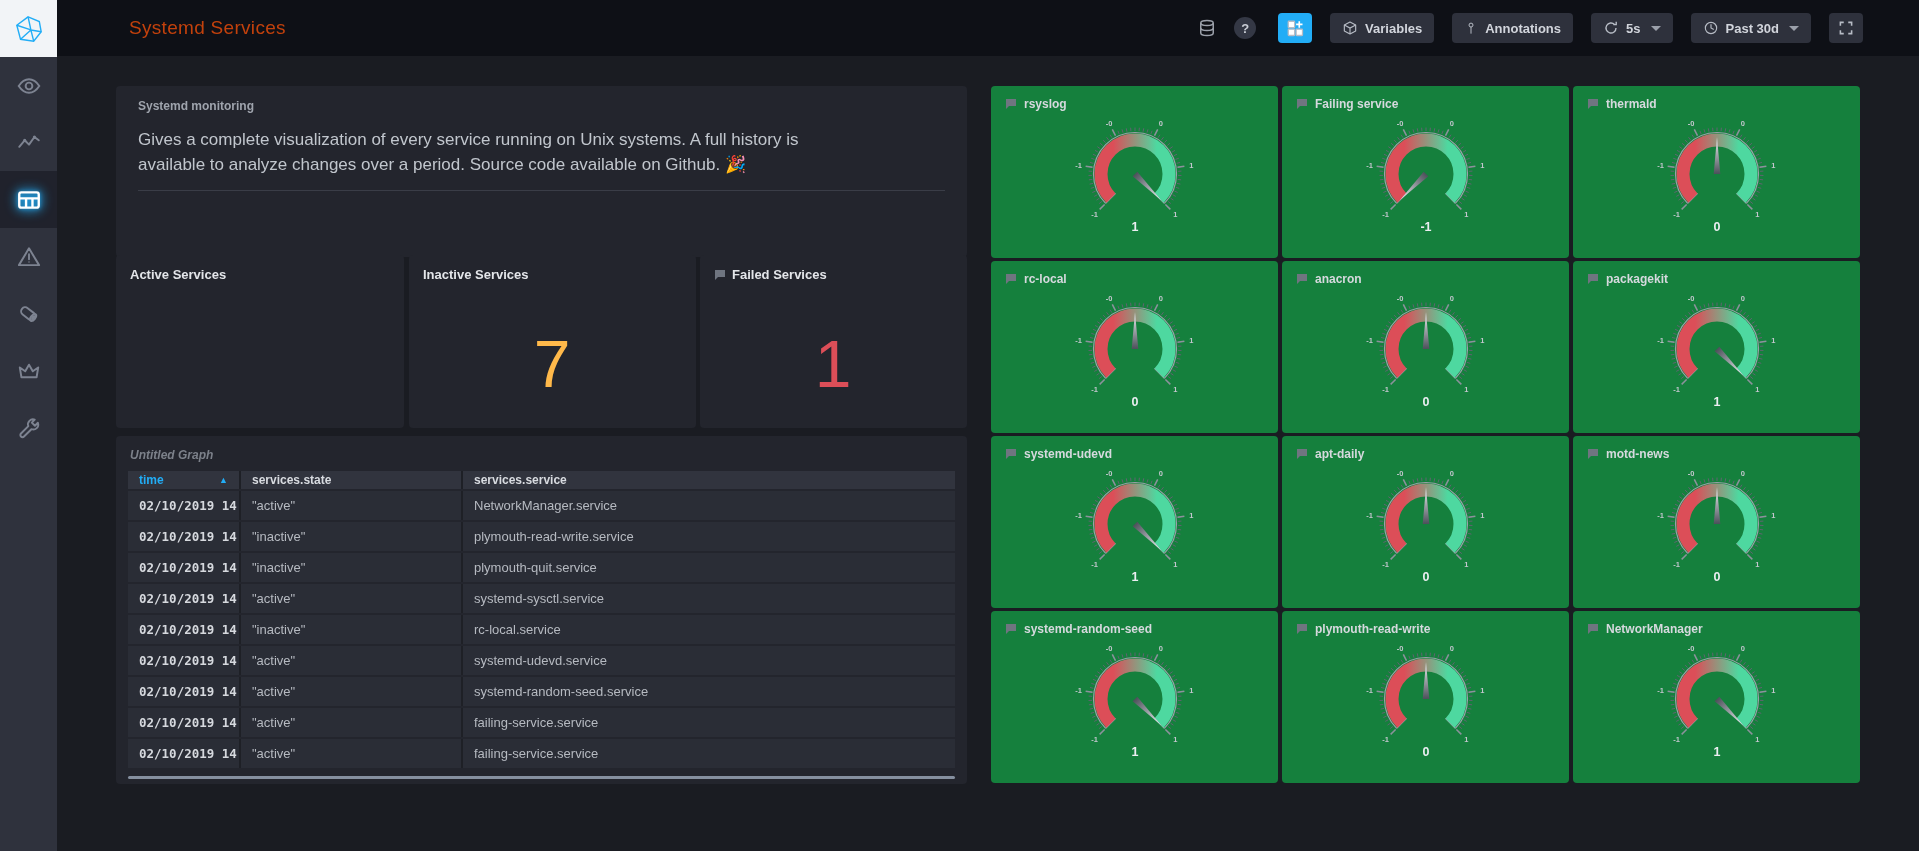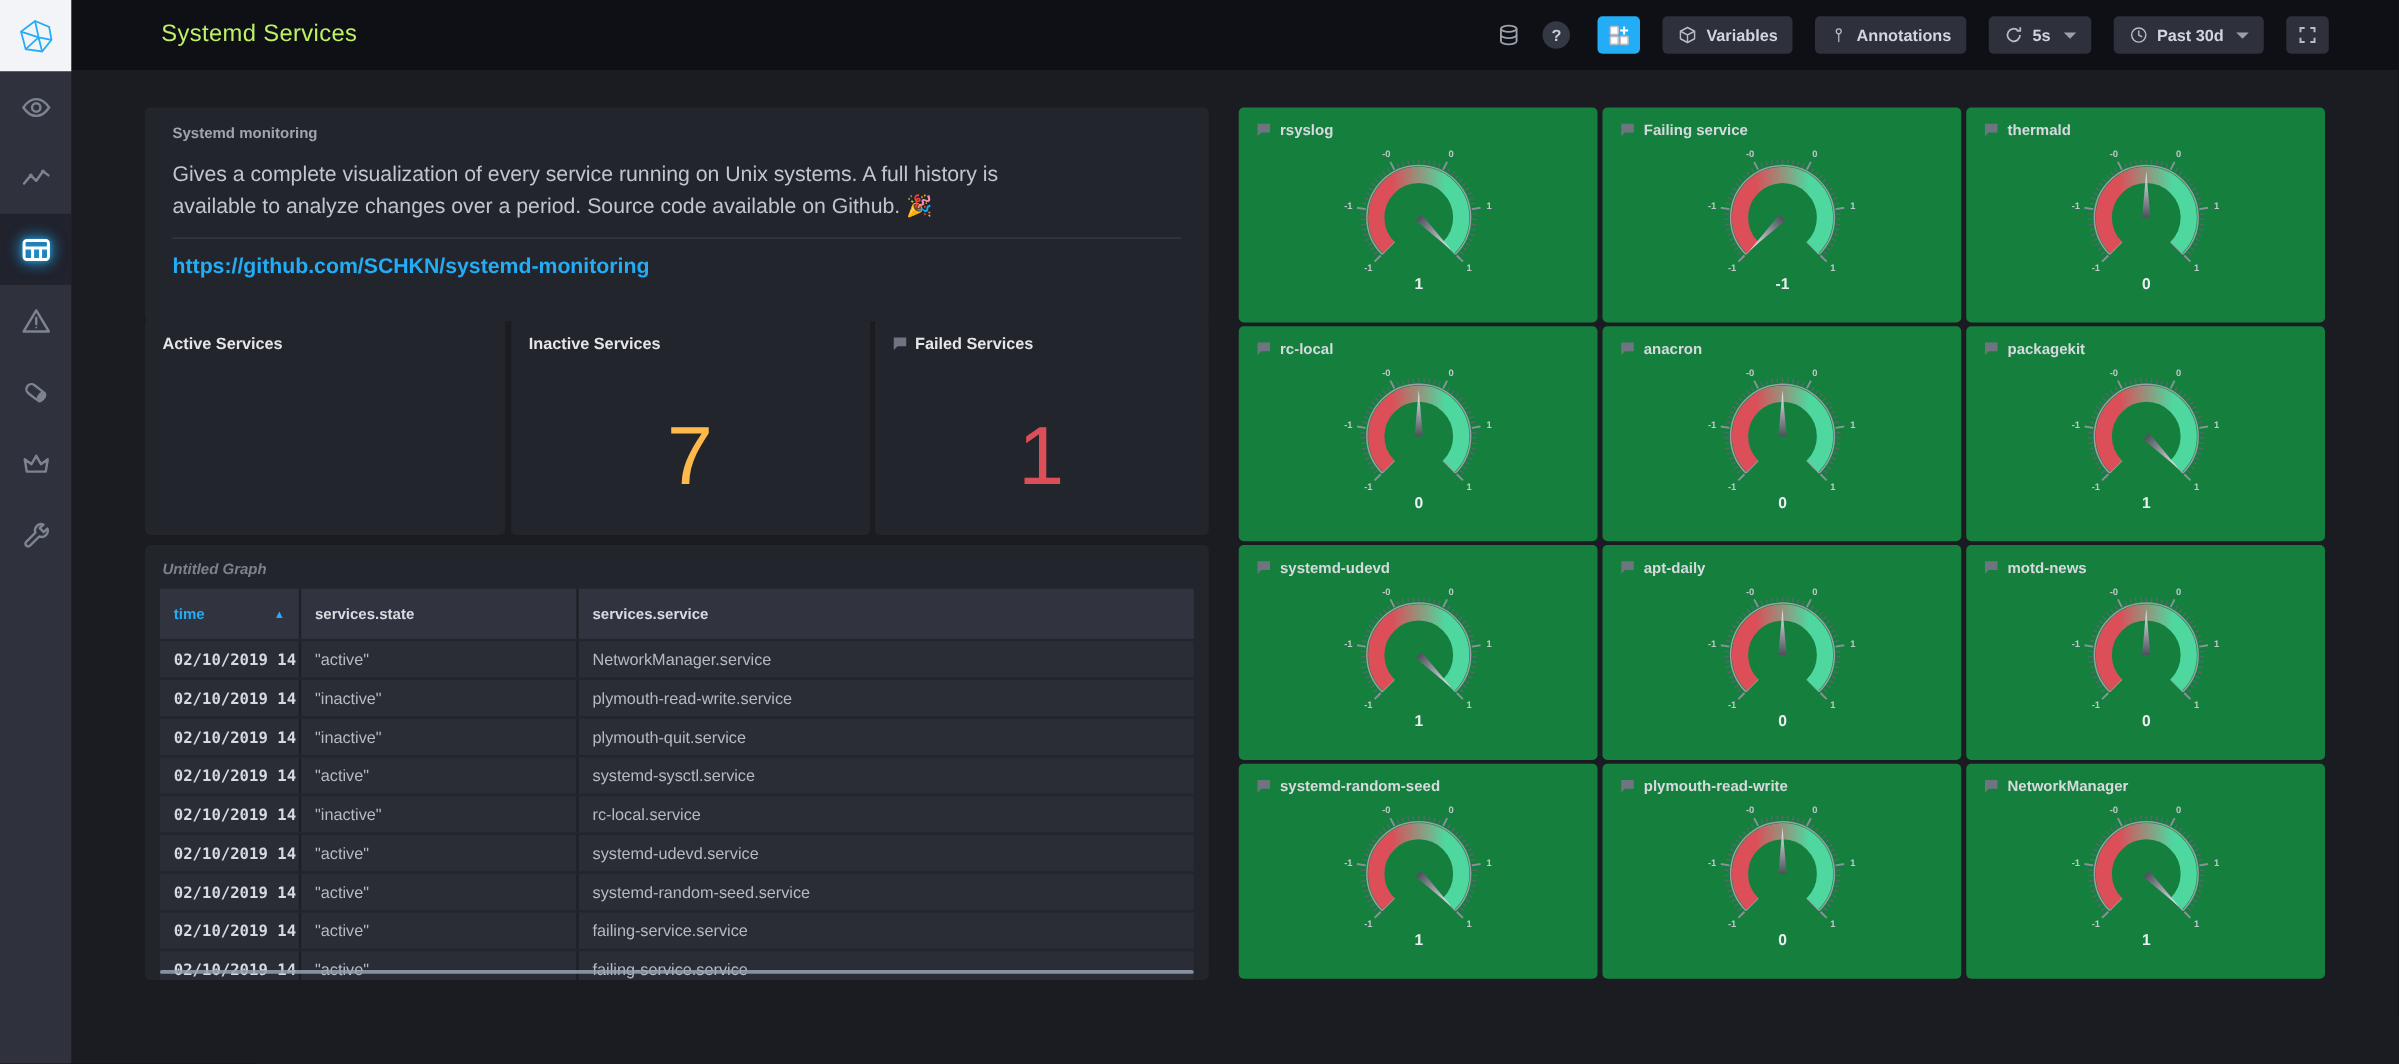--- a/index.html
+++ b/index.html
@@ -11,21 +11,21 @@
   .sidebar{ position:absolute; left:0; top:0; width:57px; height:851px; background:#2f323d; z-index:5; }
   .side-item{ width:57px; height:57px; display:flex; align-items:center; justify-content:center; cursor:pointer; }
   .side-item svg{ stroke:#7d8391; fill:none; stroke-width:1.8; }
   .side-logo{ background:#f2f4f7; }
   .side-item.active{ background:#20222c; }
   .side-item.active svg{ stroke:#ffffff; stroke-width:2.2; filter:drop-shadow(0 0 6px rgba(34,173,246,.95)) drop-shadow(0 0 2px rgba(34,173,246,.9)); }
 
   
   .header{ position:absolute; left:57px; top:0; right:0; height:56px; background:#0e1016;
            display:flex; align-items:center; padding:0 56px 0 72px; }
-  .page-title{ color:#bef264; font-size:19px; letter-spacing:.3px; }
+  .page-title{ color:#c2410c; font-size:19px; letter-spacing:.3px; }
   .controls{ margin-left:auto; display:flex; align-items:center; gap:8px; }
   .icon-plain{ display:flex; align-items:center; justify-content:center; width:30px; height:30px; cursor:pointer; }
   .btn{ display:flex; align-items:center; gap:7px; height:30px; padding:0 12px; background:#2e313c;
         border-radius:4px; color:#d2d5dc; font-size:13px; font-weight:bold; cursor:pointer; white-space:nowrap;margin-left:10px; }
   .btn svg{ stroke:#b7bcc5; fill:none; stroke-width:1.7; }
   .btn .caret{ width:0; height:0; border-left:5px solid transparent; border-right:5px solid transparent; border-top:5px solid #9ba0aa; margin-left:3px; }
   .btn-add{ width:34px; justify-content:center; padding:0; background:#22ADF6; }
   .help-circle{ width:22px; height:22px; border-radius:50%; background:#343845; color:#c9cdd5; font-size:13px; font-weight:bold;
                 display:flex; align-items:center; justify-content:center; }
 
@@ -41,21 +41,21 @@
   .stat-panel{ top:255px; height:173px; padding:12px 14px; }
   .stat-title-row{ display:flex; align-items:center; gap:6px; }
   .stat-title{ font-size:13px; font-weight:bold; color:#e4e6ea; }
   .stat-value{ position:absolute; left:0; right:0; top:44px; bottom:0; display:flex; align-items:center; justify-content:center;
                font-size:66px; font-weight:400; letter-spacing:1px; }
 
   #p-table{ left:116px; top:436px; width:851px; height:348px; padding:12px 12px; overflow:hidden; }
   #p-table .panel-title{ font-style:italic; color:#7c818a; margin-left:2px; }
   table{ width:827px; border-collapse:separate; border-spacing:0 2px; margin-top:7px; table-layout:fixed; }
   th,td{ text-align:left; overflow:hidden; white-space:nowrap; }
-  th{ background:#31343e; color:#d8dbe0; font-size:12px; padding:13px 11px; cursor:pointer; }
+  th{ background:#31343e; color:#d8dbe0; font-size:12px; padding:2px 11px; cursor:pointer; }
   th.sorted{ color:#22ADF6; }
   th .sort-arrow{ float:right; color:#22ADF6; font-size:9px; margin-top:2px; }
   td{ background:#2a2d36; color:#b6bac1; font-size:13px; padding:7px 11px; }
   td.t-time{ font-family:"DejaVu Sans Mono", monospace; font-weight:bold; color:#d6d9de; font-size:12.5px; }
   th:not(:last-child), td:not(:last-child){ border-right:2px solid #1e2026; }
   .col-time{ width:113px; } .col-state{ width:222px; }
   .table-scrollbar{ position:absolute; left:12px; right:12px; bottom:5px; height:3px; background:#97a2b4; border-radius:2px; opacity:.85; }
 
   
   #gauge-grid{ position:absolute; left:991px; top:86px; width:869px; height:697px;
@@ -184,21 +184,20 @@
           <path d="M9 4.5 H4.5 V9 M15 4.5 H19.5 V9 M9 19.5 H4.5 V15 M15 19.5 H19.5 V15" stroke-width="2.1"></path>
         </svg>
       </div>
     </div>
   </div>
 
   <div class="panel" id="p-text">
     <div class="panel-title">Systemd monitoring</div>
     <div class="body">Gives a complete visualization of every service running on Unix systems. A full history is available to analyze changes over a period. Source code available on Github. 🎉</div>
     <hr>
-    <a class="link">https://github.com/SCHKN/systemd-monitoring</a>
   </div>
 
   <div class="panel stat-panel" style="left:116px; width:288px;">
     <div class="stat-title-row">
       <div class="stat-title">Active Services</div>
     </div>
   </div>
   <div class="panel stat-panel" style="left:409px; width:287px;text-align:right;">
     <div class="stat-title-row">
       <div class="stat-title">Inactive Services</div>

